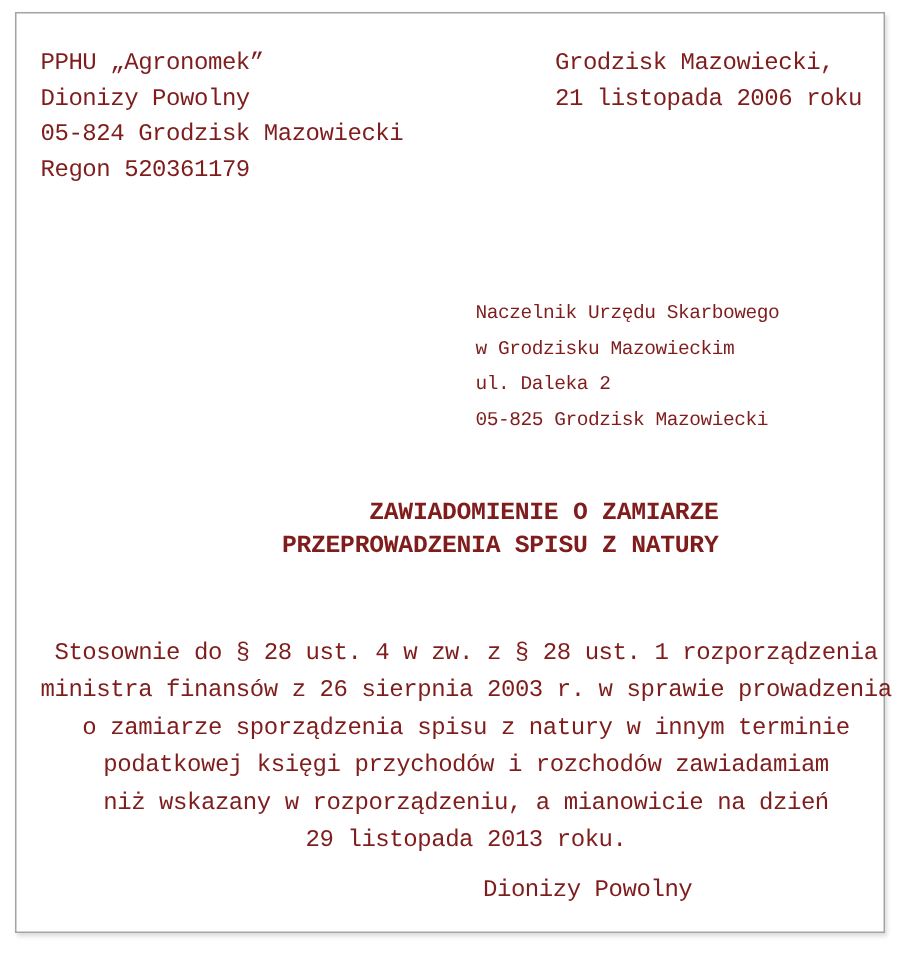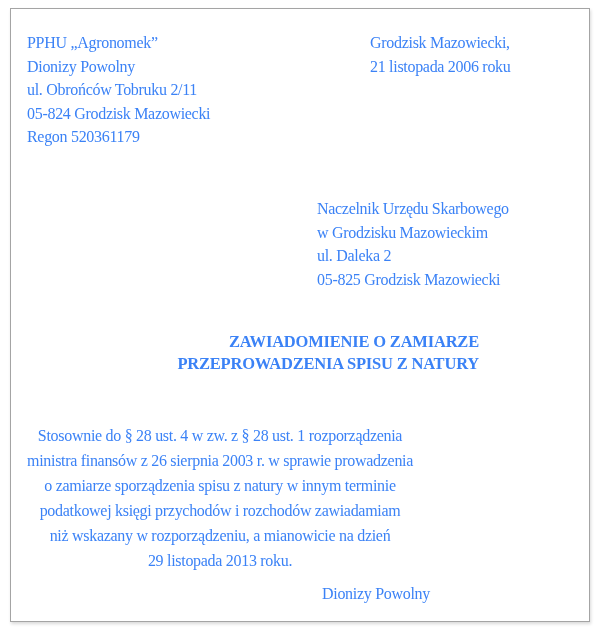--- a/index.html
+++ b/index.html
@@ -5,22 +5,22 @@
   html, body {
     margin: 0;
     padding: 0;
     background: #ffffff;
   }
   .page {
     position: relative;
     width: 603px;
     height: 640px;
     background: #ffffff;
-    font-family: Liberation Serif, serif;
-    color: #3b82f6;
+    font-family: Liberation Mono, monospace;
+    color: #7f1d1d;
     overflow: hidden;
   }
   .frame {
     position: absolute;
     left: 10px;
     top: 8px;
     width: 580px;
     height: 614px;
     background: #ffffff;
     border: 1px solid #a4a4a4;
@@ -40,21 +40,21 @@
   }
   .date-block {
     left: 370px;
     top: 31px;
     font-size: 16px;
     line-height: 23.5px;
   }
   .recipient-block {
     left: 317px;
     top: 197px;
-    font-size: 16px;
+    font-size: 13px;
     line-height: 23.5px;
   }
   .title-block {
     left: 10px;
     top: 331px;
     width: 469px;
     text-align: right;
     font-weight: bold;
     font-size: 16.5px;
     line-height: 21.5px;
@@ -76,21 +76,20 @@
 </style>
 </head>
 <body>
 
 <div class="page">
   <div class="frame"></div>
 
   <div class="block sender-block">
     <div>PPHU „Agronomek”</div>
     <div>Dionizy Powolny</div>
-    <div>ul. Obrońców Tobruku 2/11</div>
     <div>05-824 Grodzisk Mazowiecki</div>
     <div>Regon 520361179</div>
   </div>
 
   <div class="block date-block">
     <div>Grodzisk Mazowiecki,</div>
     <div>21 listopada 2006 roku</div>
   </div>
 
   <div class="block recipient-block">

